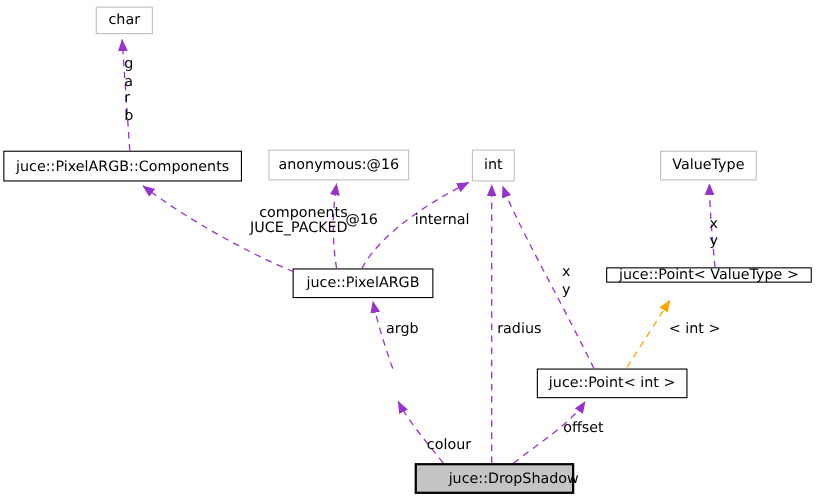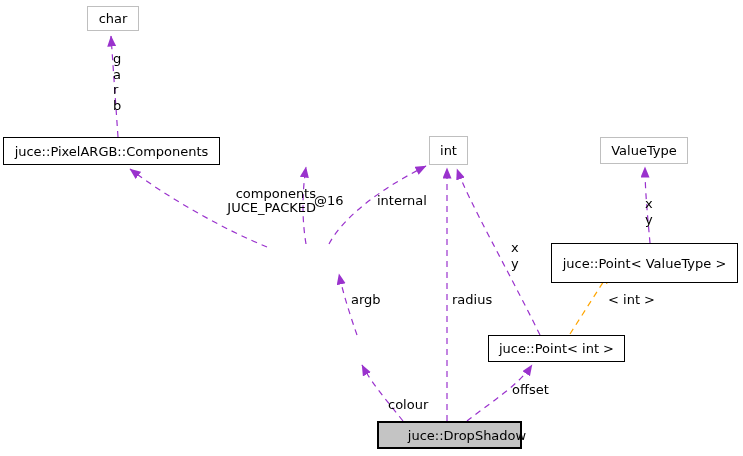--- a/index.html
+++ b/index.html
@@ -78,23 +78,25 @@
     <path class="edge edge-purple" d="M403,421 C388,402 372,384 362,365" marker-end="url(#arrow-purple)"></path>
     <path class="edge edge-purple" d="M447,421 L447,168" marker-end="url(#arrow-purple)"></path>
     <path class="edge edge-purple" d="M540,335 C508,270 468,200 457,169" marker-end="url(#arrow-purple)"></path>
     <path class="edge edge-purple" d="M467,421 C488,404 518,386 532,365" marker-end="url(#arrow-purple)"></path>
     <path class="edge edge-purple" d="M650,243 C648,220 645,192 645,167" marker-end="url(#arrow-purple)"></path>
     <path class="edge edge-orange" d="M570,334 L609,273" marker-end="url(#arrow-orange)"></path>
   </svg>
 
   <div class="node plain" style="left:87px;  top:6px;   width:52px;  height:25px;">char</div>
   <div class="node class" style="left:3px;   top:137px; width:217px; height:28px;">juce::PixelARGB::Components</div>
+  <div class="node plain" style="left:244px; top:136px; width:128px; height:28px;">anonymous:@16</div>
   <div class="node plain" style="left:429px; top:136px; width:39px;  height:29px;">int</div>
   <div class="node plain" style="left:600px; top:137px; width:88px;  height:27px;">ValueType</div>
-  <div class="node class" style="left:551px; top:243px; width:187px; height:40px;">juce::Point&lt; ValueType &gt;</div>
+  <div class="node class" style="left:266px; top:244px; width:128px; height:27px;">juce::PixelARGB</div>
+  <div class="node class" style="left:551px; top:243px; width:187px; height:14px;">juce::Point&lt; ValueType &gt;</div>
   <div class="node class" style="left:488px; top:335px; width:137px; height:27px;">juce::Point&lt; int &gt;</div>
   <div class="node focus" style="left:377px; top:421px; width:145px; height:28px;">juce::DropShadow</div>
 
   <div class="elabel stack" style="left:113px; top:51px;">
     <div>g</div>
     <div>a</div>
     <div>r</div>
     <div>b</div>
   </div>
 

